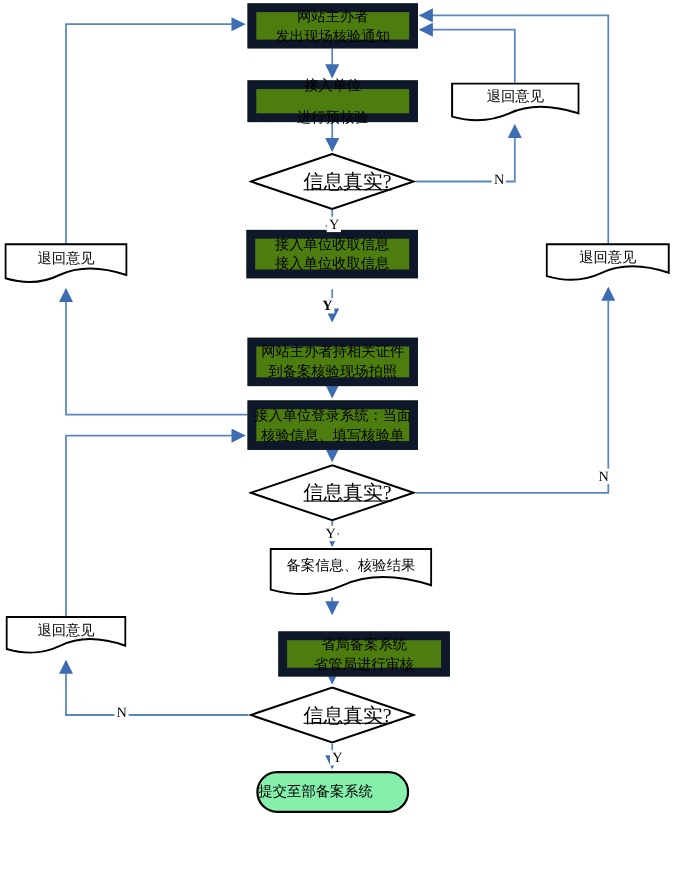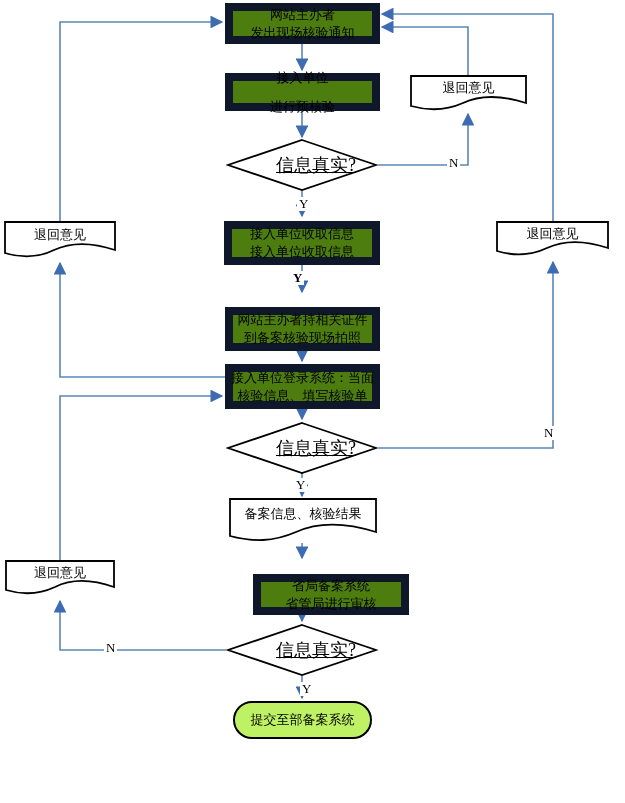--- a/index.html
+++ b/index.html
@@ -20,22 +20,22 @@
     position:absolute;left:14px;top:0;width:100%;height:100%;
     display:flex;align-items:center;justify-content:center;font-size:18px;text-decoration:underline;
   }
   .doc{position:absolute;}
   .doc svg{position:absolute;left:0;top:0;}
   .doc .doclabel{
     position:absolute;left:0;top:0;width:100%;height:72%;
     display:flex;align-items:center;justify-content:center;font-size:13px;white-space:nowrap;
   }
   .term{
-    position:absolute;box-sizing:border-box;border:2px solid #000;border-radius:19px;background:#bef264;
-    display:flex;align-items:center;justify-content:center;font-size:13px;white-space:nowrap;
+    position:absolute;box-sizing:border-box;border:2px solid #000;border-radius:19px;background:#86efac;
+    display:flex;align-items:center;justify-content:flex-start;font-size:13px;white-space:nowrap;
   }
   .elabel{
     position:absolute;font-size:13px;line-height:14px;background:#fff;padding:0 2px;
   }
   .elabel.bold{font-weight:bold;}
 </style>
 </head>
 <body>
 
 <div id="canvas">
@@ -72,21 +72,21 @@
   <div class="pbox" style="left:225px;top:3px;width:155px;height:41px;">
     <span>网站主办者</span>
     <span>发出现场核验通知</span>
   </div>
 
   <div class="pbox" style="left:225px;top:73px;width:155px;height:38px;gap:11px;">
     <span>接入单位</span>
     <span>进行预核验</span>
   </div>
 
-  <div class="pbox" style="left:224px;top:221px;width:156px;height:44px;">
+  <div class="pbox" style="left:224px;top:209px;width:156px;height:44px;">
     <span>接入单位收取信息</span>
     <span>接入单位收取信息</span>
   </div>
 
   <div class="pbox" style="left:225px;top:295px;width:155px;height:44px;margin-top:12px;">
     <span>网站主办者持相关证件</span>
     <span>到备案核验现场拍照</span>
   </div>
 
   <div class="pbox" style="left:225px;top:364px;width:155px;height:45px;">
@@ -141,21 +141,21 @@
     <div class="doclabel">退回意见</div>
   </div>
 
   <div class="doc" style="left:496px;top:221px;width:113px;height:36px;">
     <svg width="113" height="38">
       <path d="M1,1 L112,1 L112,27 C88,19 68,19 51,27 C34,35 18,35 1,30 Z" fill="#fff" stroke="#000" stroke-width="1.8"></path>
     </svg>
     <div class="doclabel">退回意见</div>
   </div>
 
-  <div class="doc" style="left:229px;top:498px;width:148px;height:45px;text-align:center;">
+  <div class="doc" style="left:245px;top:498px;width:148px;height:45px;text-align:center;">
     <svg width="148" height="47">
       <path d="M1,1 L147,1 L147,34 C115,24 89,24 67,34 C44,44 24,44 1,38 Z" fill="#fff" stroke="#000" stroke-width="1.8"></path>
     </svg>
     <div class="doclabel">备案信息、核验结果</div>
   </div>
 
   <div class="term" style="left:233px;top:701px;width:139px;height:38px;">
     <span>提交至部备案系统</span>
   </div>
 

